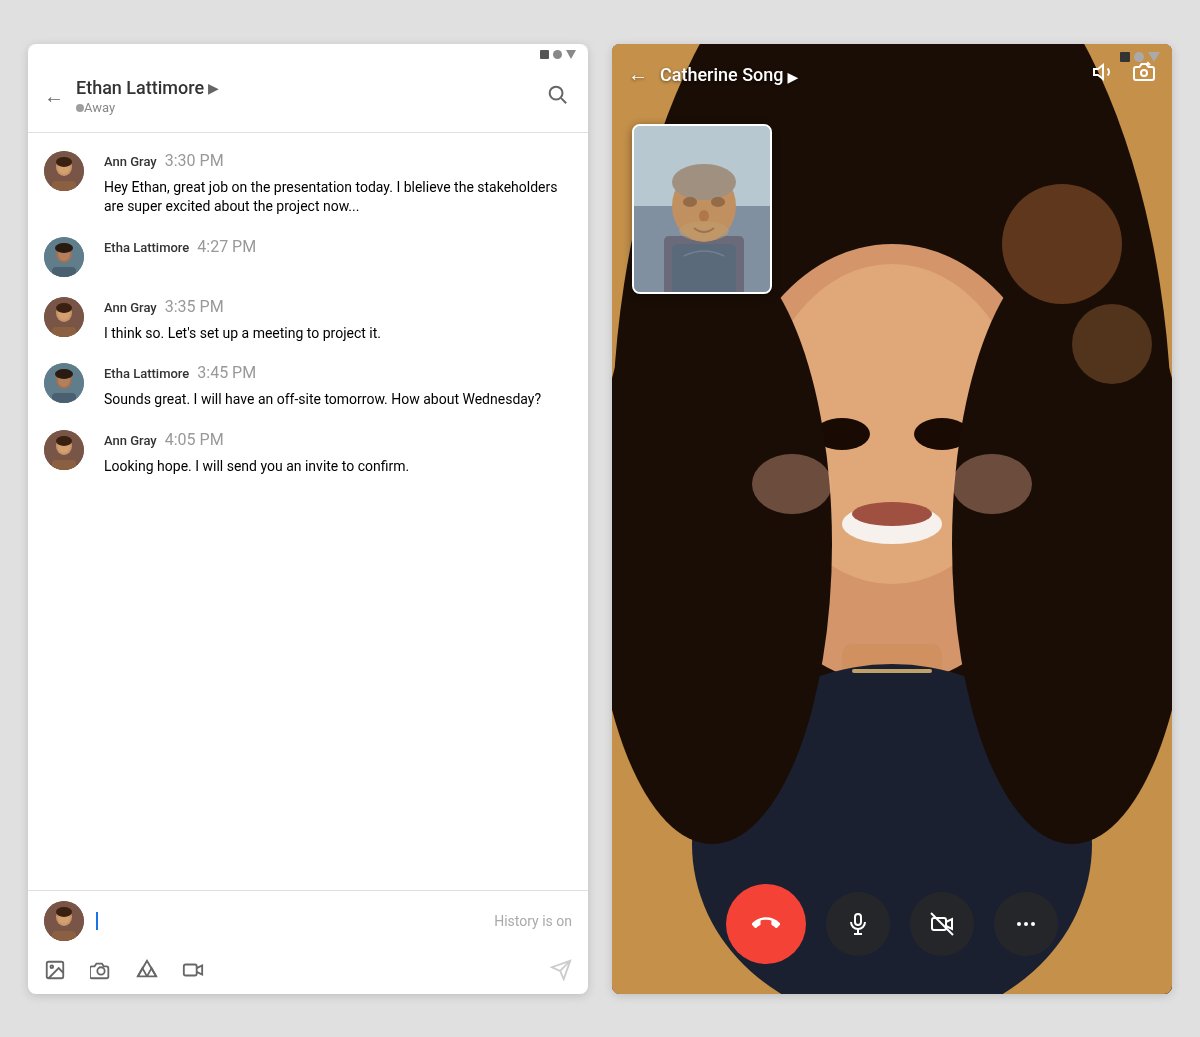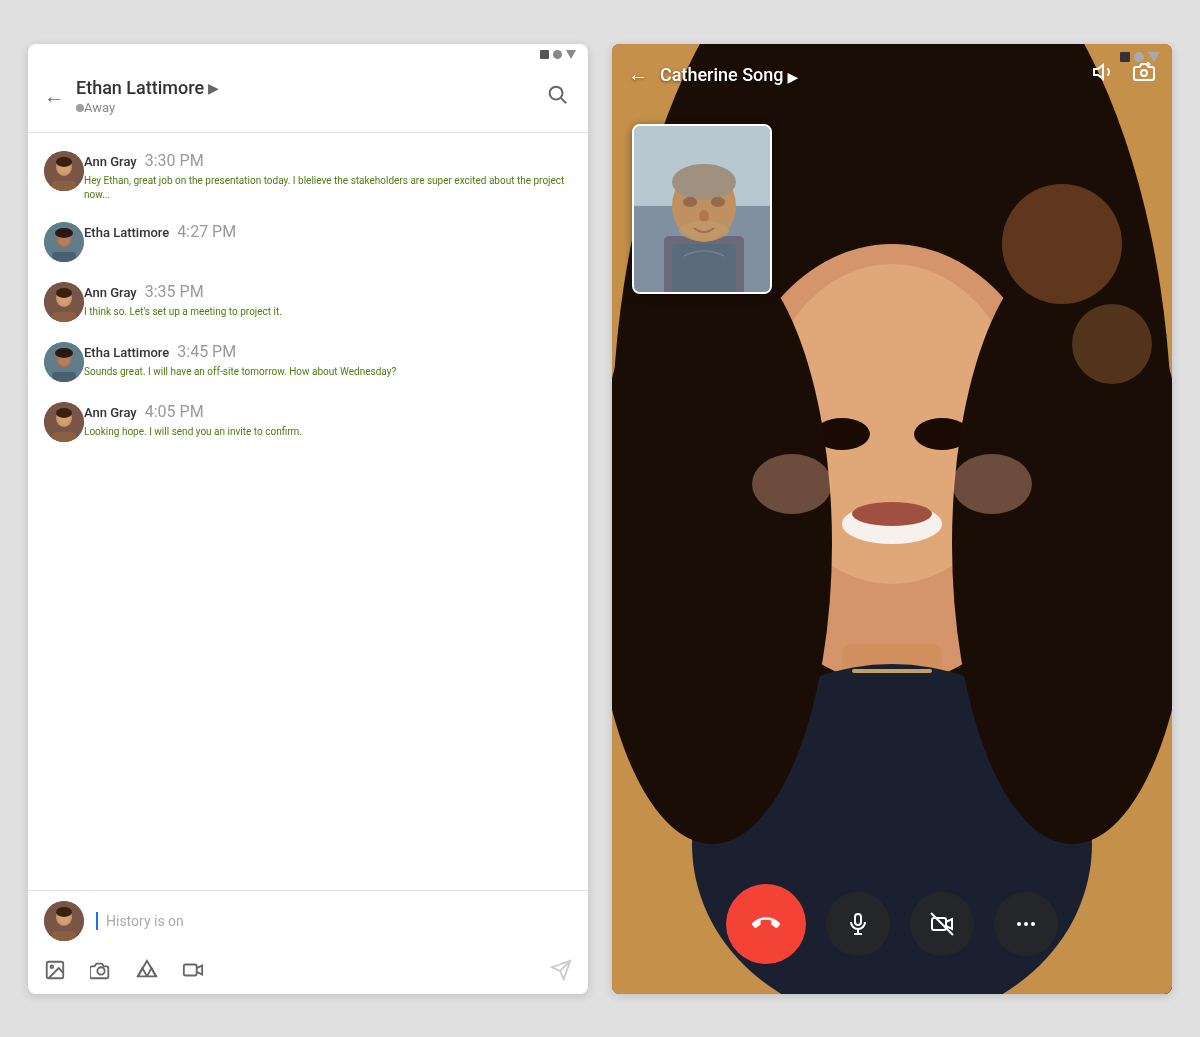--- a/index.html
+++ b/index.html
@@ -85,21 +85,21 @@
     .truncated-msg {
       padding: 8px 16px 12px 16px;
       color: #555;
       font-size: 14px;
       border-bottom: 1px solid #f0f0f0;
     }
     .message-item {
       display: flex;
       align-items: flex-start;
       padding: 10px 16px;
-      gap: 0;
+      gap: 20px;
     }
     .avatar {
       width: 40px;
       height: 40px;
       border-radius: 50%;
       flex-shrink: 0;
       overflow: hidden;
       background: #ccc;
       display: flex;
       align-items: center;
@@ -122,35 +122,37 @@
     .message-sender {
       font-size: 13px;
       font-weight: 500;
       color: #333;
     }
     .message-time {
       font-size: 16px;
       color: #999;
     }
     .message-text {
-      font-size: 10px;
-      color: #4d7c0f;
+      font-size: 14px;
+      color: #000000;
       line-height: 1.4;
+      margin-top: 8px;
     }
     .history-row {
       display: flex;
       align-items: center;
       padding: 10px 16px;
       gap: 12px;
     }
     .history-input {
       flex: 1;
       display: flex;
       align-items: center;
       gap: 8px;
+      justify-content: space-between;
     }
     .history-cursor {
       width: 2px;
       height: 18px;
       background: #1a73e8;
     }
     .history-placeholder {
       font-size: 14px;
       color: #aaa;
     }

